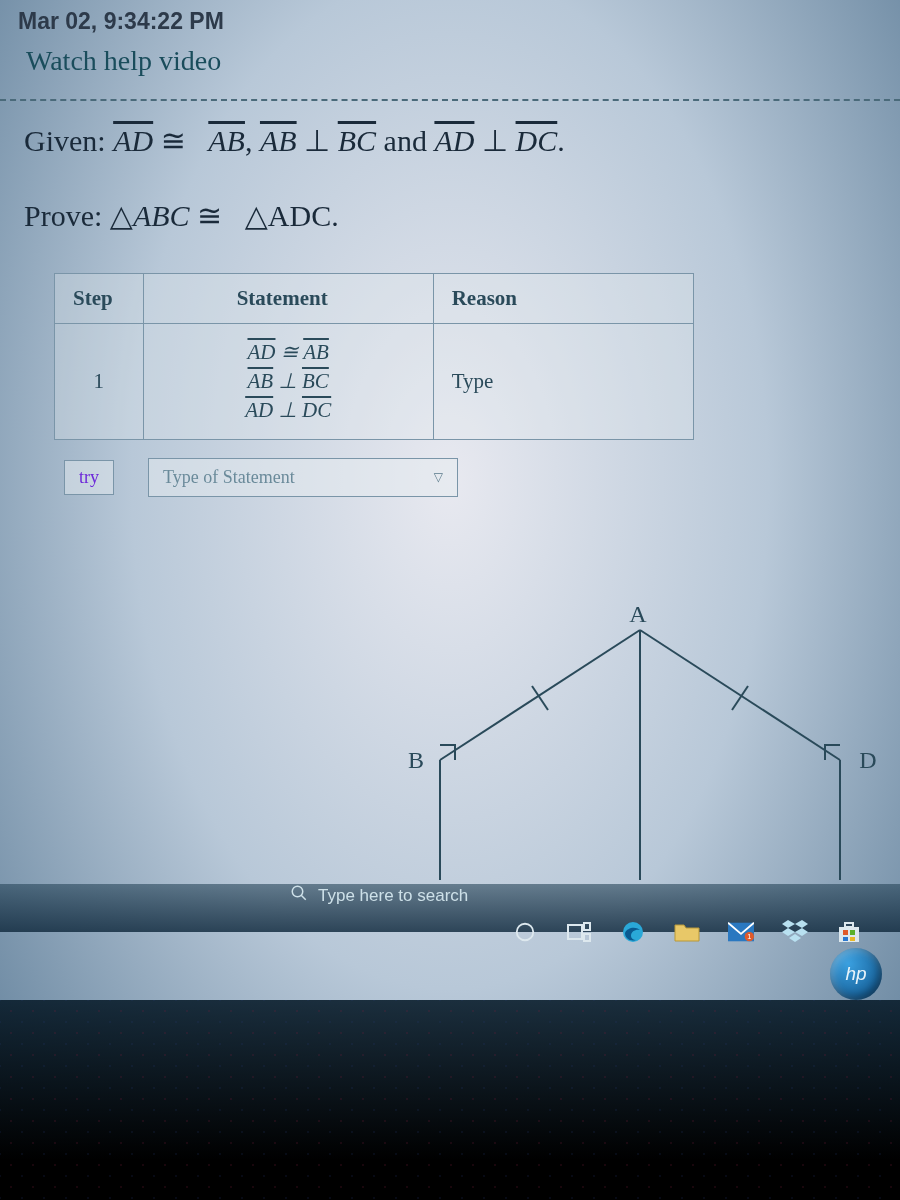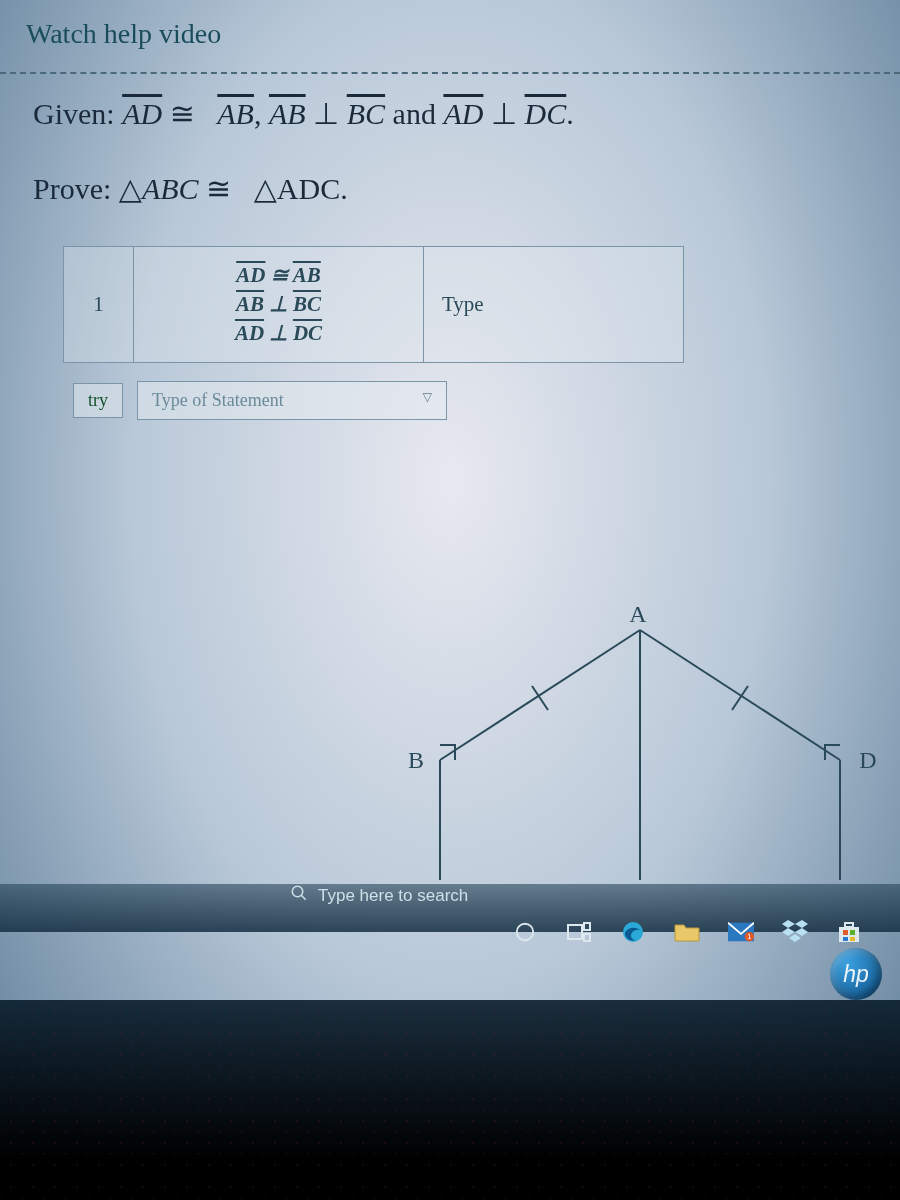--- a/index.html
+++ b/index.html
@@ -29,21 +29,21 @@
     margin-top: 10px;
     display: inline-block;
     margin-left: 8px;
   }
   .dashed-divider {
     border: none;
     border-top: 2px dashed #4a6a7a;
     margin: 8px 0 22px 0;
   }
   .problem-area {
-    padding: 0 33px;
+    padding: 0 24px;
     color: #1a2a3a;
   }
   .given-line, .prove-line {
     font-size: 30px;
     margin-bottom: 40px;
     font-family: 'Times New Roman', serif;
   }
   .overline {
     text-decoration: overline;
     font-style: italic;
@@ -61,46 +61,47 @@
     background: rgba(230,235,240,0.3);
   }
   .proof-table th {
     font-weight: bold;
     text-align: left;
     padding: 12px 30px 12px 18px;
   }
   .proof-table .step-col { width: 70px; text-align: center; }
   .proof-table .stmt-col { width: 290px; }
   .proof-table .reason-col { width: 260px; text-align: left; }
-  .statement-stack div { margin: 4px 0; font-style: italic; font-weight: bold; }
+  .statement-stack div { margin: 4px 0; font-style: italic; }
   .try-row {
     margin: 18px 0 0 40px;
     display: flex;
     align-items: center;
     gap: 14px;
   }
   .try-btn {
     border: 1px solid #7a95a8;
     padding: 6px 14px;
     font-size: 18px;
-    color: #14532d;
+    color: #6d28d9;
     background: rgba(230,235,240,0.5);
     font-family: Georgia, serif;
   }
   .type-select {
     border: 1px solid #7a95a8;
     padding: 8px 14px;
     font-size: 18px;
     color: #6a8a9a;
     background: rgba(230,235,240,0.5);
     width: 310px;
     display: flex;
     justify-content: space-between;
-    align-items: flex-start;
+    align-items: center;
     font-family: Georgia, serif;
+    margin-left: 20px;
   }
   .type-select .caret {
     font-size: 12px;
     color: #5a7a8a;
   }
   .diagram-area {
     position: absolute;
     left: 380px;
     top: 600px;
     width: 520px;
@@ -151,21 +152,21 @@
     width: 52px;
     height: 52px;
     border-radius: 50%;
     background: radial-gradient(circle at 35% 30%, #3aa0e0, #0a4a80);
     display: flex;
     align-items: center;
     justify-content: center;
     color: #e8f4fa;
     font-style: italic;
     font-family: Arial, sans-serif;
-    font-size: 23px;
+    font-size: 19px;
     box-shadow: inset -3px -3px 8px rgba(0,0,0,0.4), inset 3px 3px 8px rgba(255,255,255,0.3);
   }
   .screen-bottom {
     position: absolute;
     bottom: 0;
     left: 0;
     right: 0;
     height: 200px;
     background: linear-gradient(180deg, rgba(10,30,45,0.9), #000 80%);
   }
@@ -177,20 +178,21 @@
     background-size: 22px 22px, 22px 22px;
     background-position: 0 0, 11px 11px;
     opacity: 0.35;
   }
   .over { text-decoration: overline; }
 </style>
 </head>
 <body>
 
 <div class="top-area">
+  <div class="timestamp">Mar 02, 9:34:22 PM</div>
   <a class="help-link">Watch help video</a>
 </div>
 
 <hr class="dashed-divider">
 
 <div class="problem-area">
   <div class="given-line">
     <span>Given:</span>
     <span class="overline">AD</span>
     <span>≅</span>
@@ -208,20 +210,25 @@
   <div class="prove-line">
     <span>Prove:</span>
     <span>△</span><span style="font-style:italic">ABC</span>
     <span>≅</span>
     <span>&nbsp;</span>
     <span>△</span><span style="">ADC</span>.
   </div>
 
   <table class="proof-table">
     <tbody>
+        <tr>
+      <th class="step-col">Step</th>
+      <th class="stmt-col" style="text-align:center">Statement</th>
+      <th class="reason-col">Reason</th>
+    </tr>
     <tr>
       <td class="step-col">1</td>
       <td class="stmt-col">
         <div class="statement-stack">
           <div><span class="over">AD</span> <span>≅</span> <span class="over">AB</span></div>
           <div><span class="over">AB</span> <span>⊥</span> <span class="over">BC</span></div>
           <div><span class="over">AD</span> <span>⊥</span> <span class="over">DC</span></div>
         </div>
       </td>
       <td class="reason-col">Type</td>

